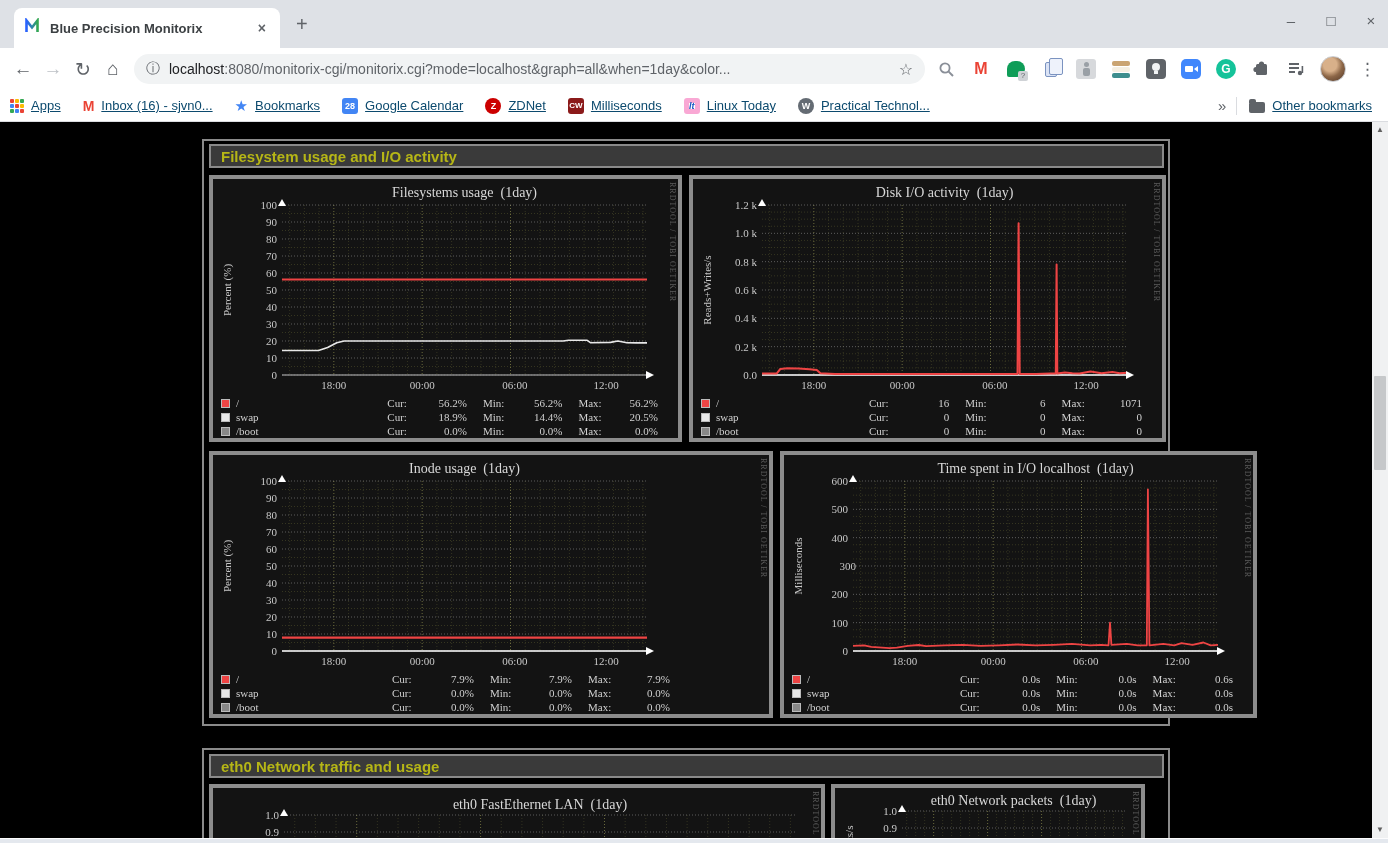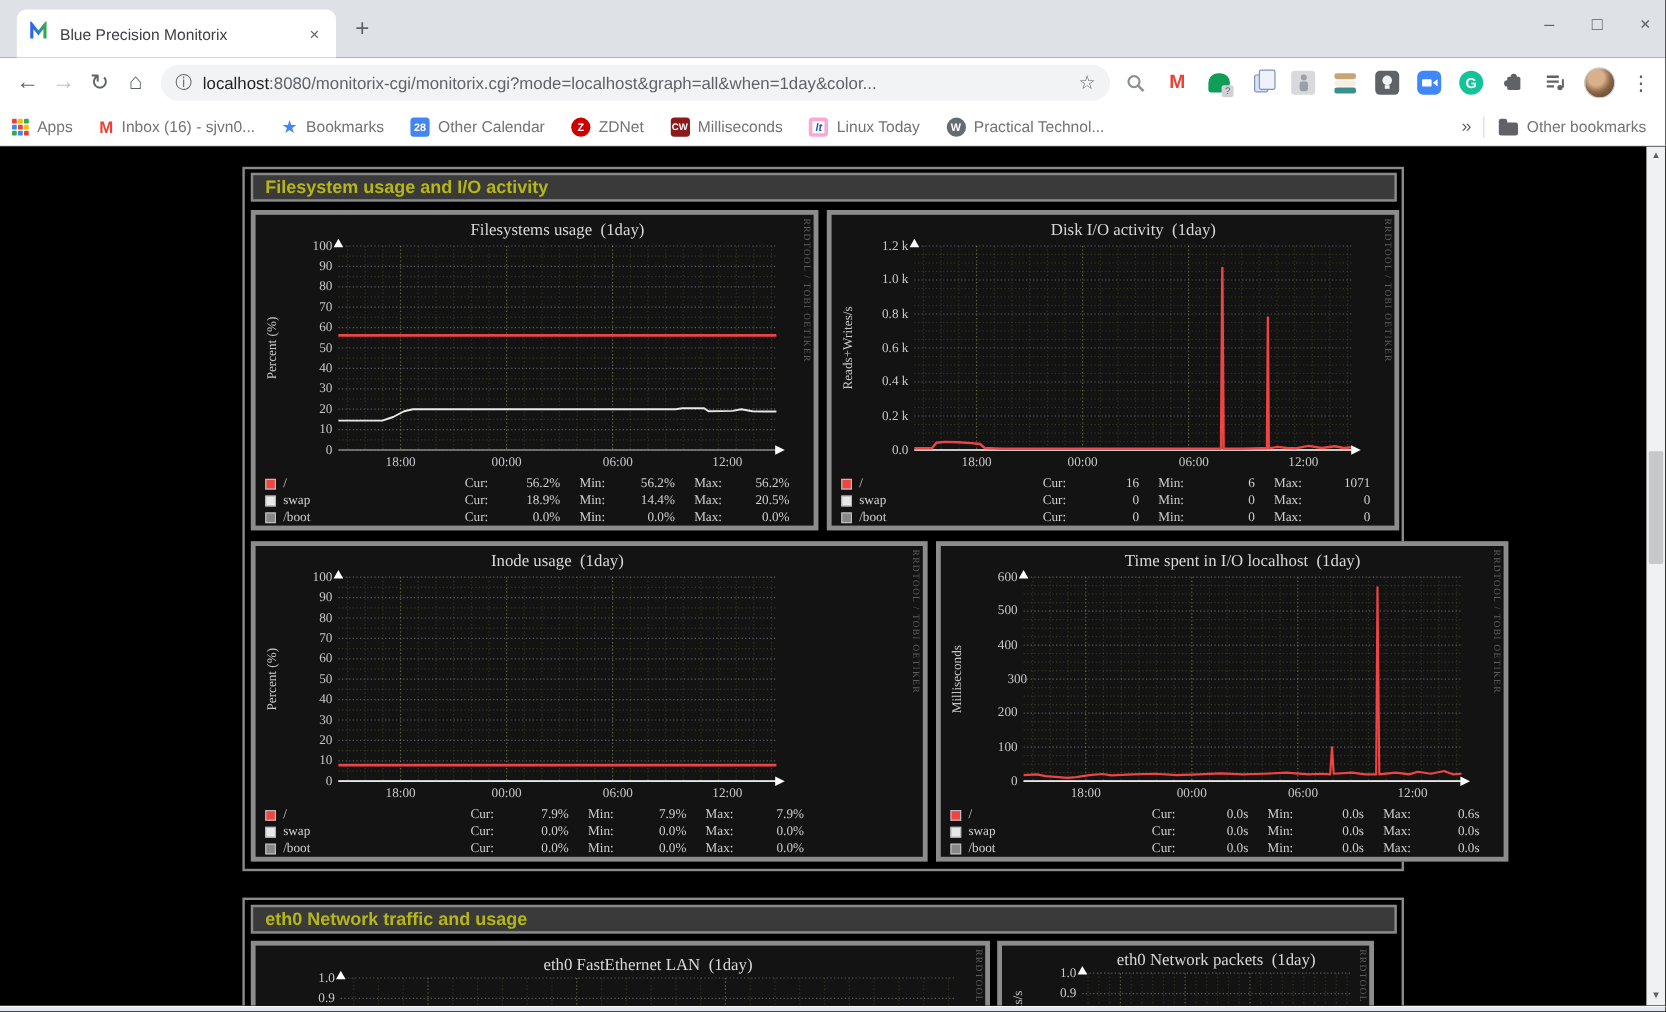--- a/index.html
+++ b/index.html
@@ -1,21 +1,21 @@
 <!DOCTYPE html>
 <html><head>
 <meta charset="utf-8">
 <style>
   * { margin:0; padding:0; box-sizing:border-box; }
   html,body { width:1388px; height:843px; overflow:hidden; font-family:"Liberation Sans", sans-serif; background:#000; }
 
   
   .tabbar { position:relative; height:48px; background:#dee1e6; }
   .tab { position:absolute; left:14px; top:8px; width:266px; height:40px; background:#fff;
-         border-radius:8px 8px 0 0; display:flex; align-items:center; padding:0 10px; }
+         border-radius:8px 8px 0 0; display:flex; align-items:center; padding:0 10px;font-weight:bold; }
   .tab-title { font-size:13px; color:#3c4043; margin-left:10px; flex:1; white-space:nowrap; overflow:hidden; }
   .tab-close { color:#5f6368; font-size:14px; padding:0 4px; }
   .newtab { position:absolute; left:296px; top:16px; font-size:20px; color:#5f6368; line-height:16px; }
   .wincontrols { position:absolute; right:10px; top:12px; display:flex; gap:26px; color:#5f6368; font-size:15px; }
   .wincontrols span { width:14px; text-align:center; }
 
   .toolbar { height:42px; background:#fff; display:flex; align-items:center; padding:0 8px; }
   .navbtn { width:30px; text-align:center; font-size:19px; color:#5f6368; flex:0 0 auto; }
   .navbtn.disabled { color:#bdc1c6; }
   .omnibox { flex:1; height:30px; background:#f1f3f4; border-radius:15px; margin:0 10px 0 6px;
@@ -46,21 +46,21 @@
   .zoomic:before { content:""; position:absolute; left:4px; top:7px; width:8px; height:6px; background:#fff; border-radius:1px; }
   .zoomic:after { content:""; position:absolute; left:13px; top:7px; border-top:3px solid transparent; border-bottom:3px solid transparent; border-right:4px solid #fff; }
   .grammarly { width:20px; height:20px; background:#15c39a; border-radius:50%; color:#fff; font-weight:bold;
                font-size:12px; display:flex; align-items:center; justify-content:center; }
   .kebab { font-size:17px; color:#5f6368; letter-spacing:0; }
   .avatar { width:26px; height:26px; border-radius:50%;
             background:radial-gradient(circle at 38% 32%, #d8b08a 0 30%, #8d6748 55%, #4e3424 100%); border:1px solid #c9ccd1; }
 
   .bookmarksbar { height:32px; background:#fff; border-bottom:1px solid #dadce0; display:flex; align-items:center; padding:0 10px; }
   .bm { display:flex; align-items:center; gap:7px; margin-right:22px; flex:0 0 auto; }
-  .bm-label { font-size:13px; color:#737373; white-space:nowrap; }
+  .bm-label { font-size:13px; color:#0c4a6e; white-space:nowrap;text-decoration:underline; }
   .appsgrid { display:grid; grid-template-columns:repeat(3,4px); grid-gap:1px; }
   .appsgrid i { width:4px; height:4px; border-radius:1px; }
   .bm-ic { width:16px; height:16px; border-radius:3px; display:flex; align-items:center; justify-content:center;
            font-size:9px; font-weight:bold; color:#fff; flex:0 0 auto; }
   .bm-spacer { flex:1; }
   .bm-chevron { color:#5f6368; font-size:15px; margin:0 10px; }
   .bm-divider { width:1px; height:18px; background:#dadce0; margin-right:12px; }
   .folderic { width:16px; height:11px; background:#5f6368; border-radius:2px; position:relative; margin-top:3px; }
   .folderic:before { content:""; position:absolute; left:0; top:-3px; width:7px; height:4px; background:#5f6368; border-radius:2px 2px 0 0; }
 
@@ -203,32 +203,32 @@
   <span class="bm">
     <span class="gmail-m" style="font-size:14px">M</span>
     <span class="bm-label">Inbox (16) - sjvn0...</span>
   </span>
   <span class="bm">
     <span style="color:#4285f4;font-size:15px">★</span>
     <span class="bm-label">Bookmarks</span>
   </span>
   <span class="bm">
     <span class="bm-ic" style="background:#4285f4">28</span>
-    <span class="bm-label">Other Calendar</span>
+    <span class="bm-label">Google Calendar</span>
   </span>
   <span class="bm">
     <span class="bm-ic" style="background:#cc0000;border-radius:8px">Z</span>
     <span class="bm-label">ZDNet</span>
   </span>
   <span class="bm">
     <span class="bm-ic" style="background:#8b1a1a;font-size:8px">CW</span>
     <span class="bm-label">Milliseconds</span>
   </span>
   <span class="bm">
-    <span class="bm-ic" style="background:#fff;border:3px solid #f9a8d4;color:#1a57c2;font-style:italic">lt</span>
+    <span class="bm-ic" style="background:#fff;border:5px solid #f9a8d4;color:#1a57c2;font-style:italic">lt</span>
     <span class="bm-label">Linux Today</span>
   </span>
   <span class="bm">
     <span class="bm-ic" style="background:#646b73;border-radius:50%">W</span>
     <span class="bm-label">Practical Technol...</span>
   </span>
   <span class="bm-spacer"></span>
   <span class="bm-chevron">»</span>
   <span class="bm-divider"></span>
   <span class="bm" style="margin-right:6px">

